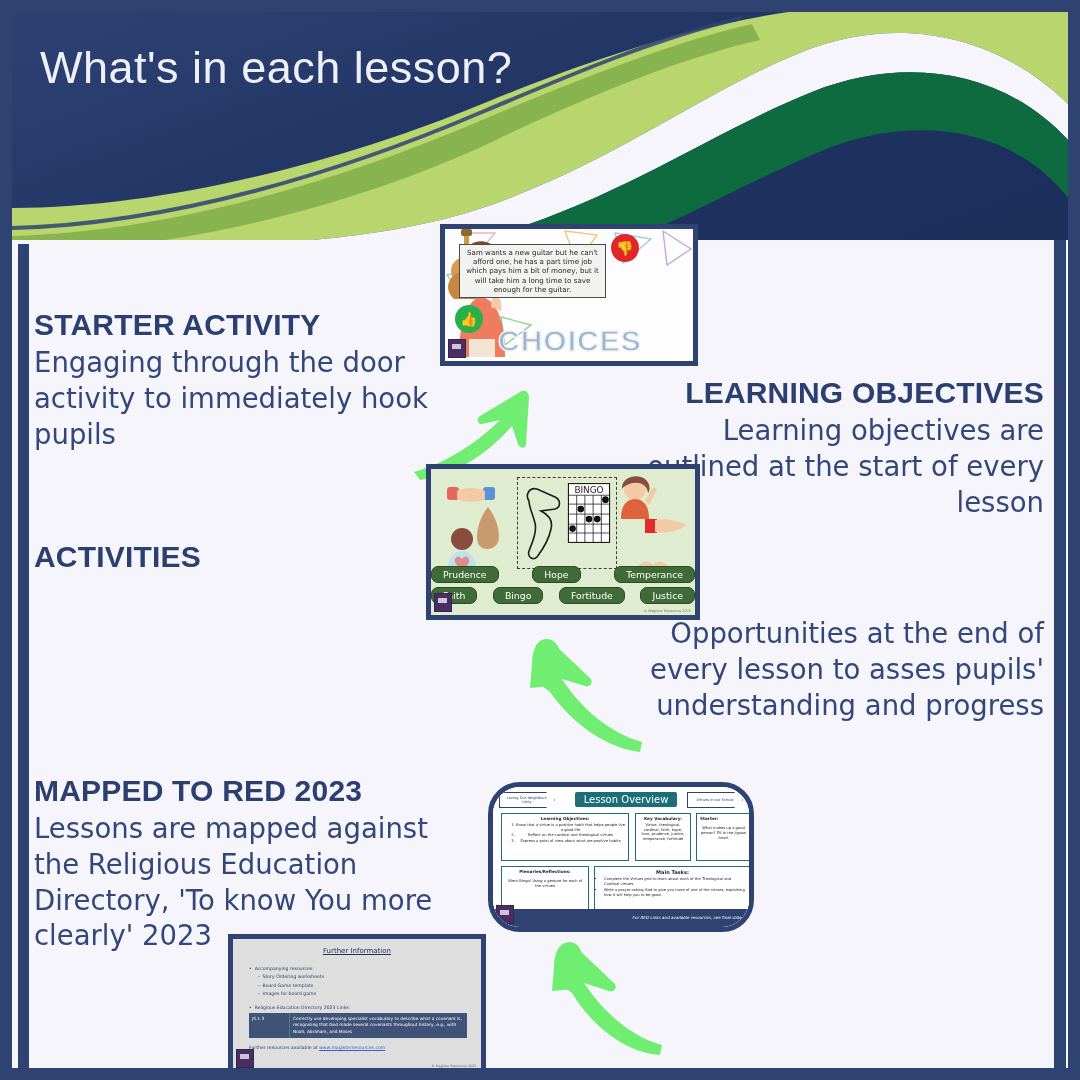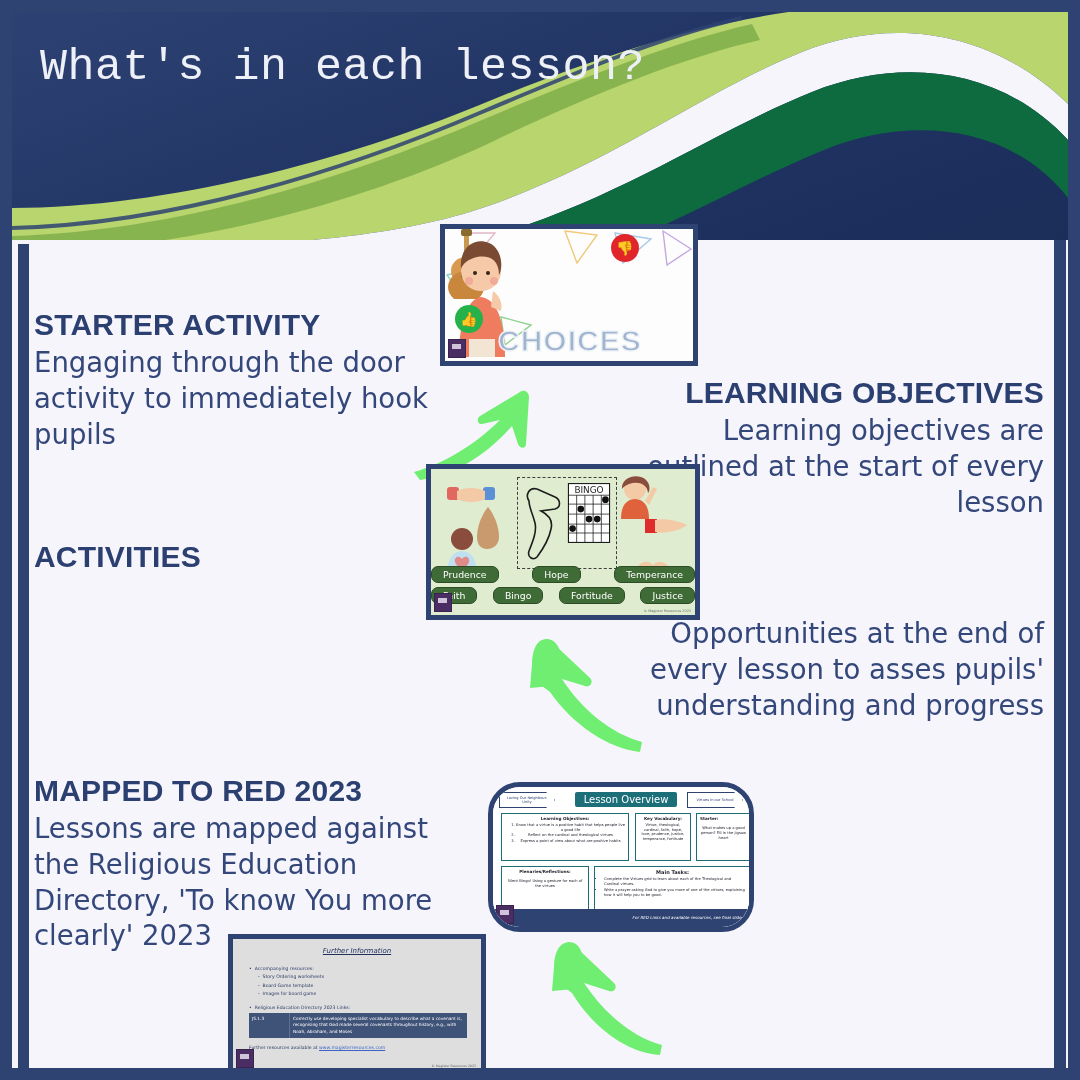--- a/index.html
+++ b/index.html
@@ -43,21 +43,21 @@
     top: 0;
   }
   .header-title {
     position: absolute;
     left: 28px;
     top: 30px;
     font-size: 45px;
     color: #eef0f8;
     letter-spacing: .5px;
     font-weight: 400;
-    font-family: Liberation Mono, monospace;
+    font-family: Liberation Sans, sans-serif;
     z-index: 5;
     white-space: nowrap;
   }
   
   .accent-bar {
     position: absolute;
     left: 6px;
     top: 232px;
     width: 11px;
     height: 824px;
@@ -325,21 +325,20 @@
   .fi-title {
     position: absolute;
     left: 0;
     top: 8px;
     width: 100%;
     text-align: center;
     font-size: 7px;
     color: #22305c;
     text-decoration: underline;
     font-family: "DejaVu Sans", sans-serif;
-    font-style: italic;
   }
   .fi-body {
     position: absolute;
     left: 16px;
     top: 26px;
     right: 14px;
     font-size: 4.6px;
     color: #2b3a66;
     line-height: 1.85;
     font-family: "DejaVu Sans", sans-serif;
@@ -465,20 +464,21 @@
           <rect x="24" y="110" width="26" height="18" fill="#f3e5d4"></rect>
           <circle cx="36" cy="42" r="20" fill="#f6c9a8"></circle>
           <path d="M16,40 C14,18 30,8 44,14 C58,20 58,40 54,46 C54,30 44,26 32,28 C24,30 18,34 16,40 Z" fill="#7a4a33"></path>
           <circle cx="30" cy="44" r="2" fill="#36261d"></circle>
           <circle cx="43" cy="44" r="2" fill="#36261d"></circle>
           <circle cx="24" cy="52" r="4" fill="#ef9e8e" opacity=".7"></circle>
           <circle cx="49" cy="52" r="4" fill="#ef9e8e" opacity=".7"></circle>
           <path d="M48,62 C54,66 58,74 56,82 L46,78 Z" fill="#f6c9a8"></path>
         </svg>
       </div>
+      <div class="choices-text">Sam wants a new guitar but he can't afford one, he has a part time job which pays him a bit of money, but it will take him a long time to save enough for the guitar.</div>
       <div class="badge down">👎</div>
       <div class="badge up">👍</div>
       <div class="choices-word">CHOICES</div>
       <div class="corner-logo"></div>
     </div>
 
     <div class="slide" id="slide-bingo">
       <div class="bingo-bg"></div>
 
       <svg class="hand" style="left:16px; top:10px;" width="48" height="30" viewBox="0 0 48 30">

